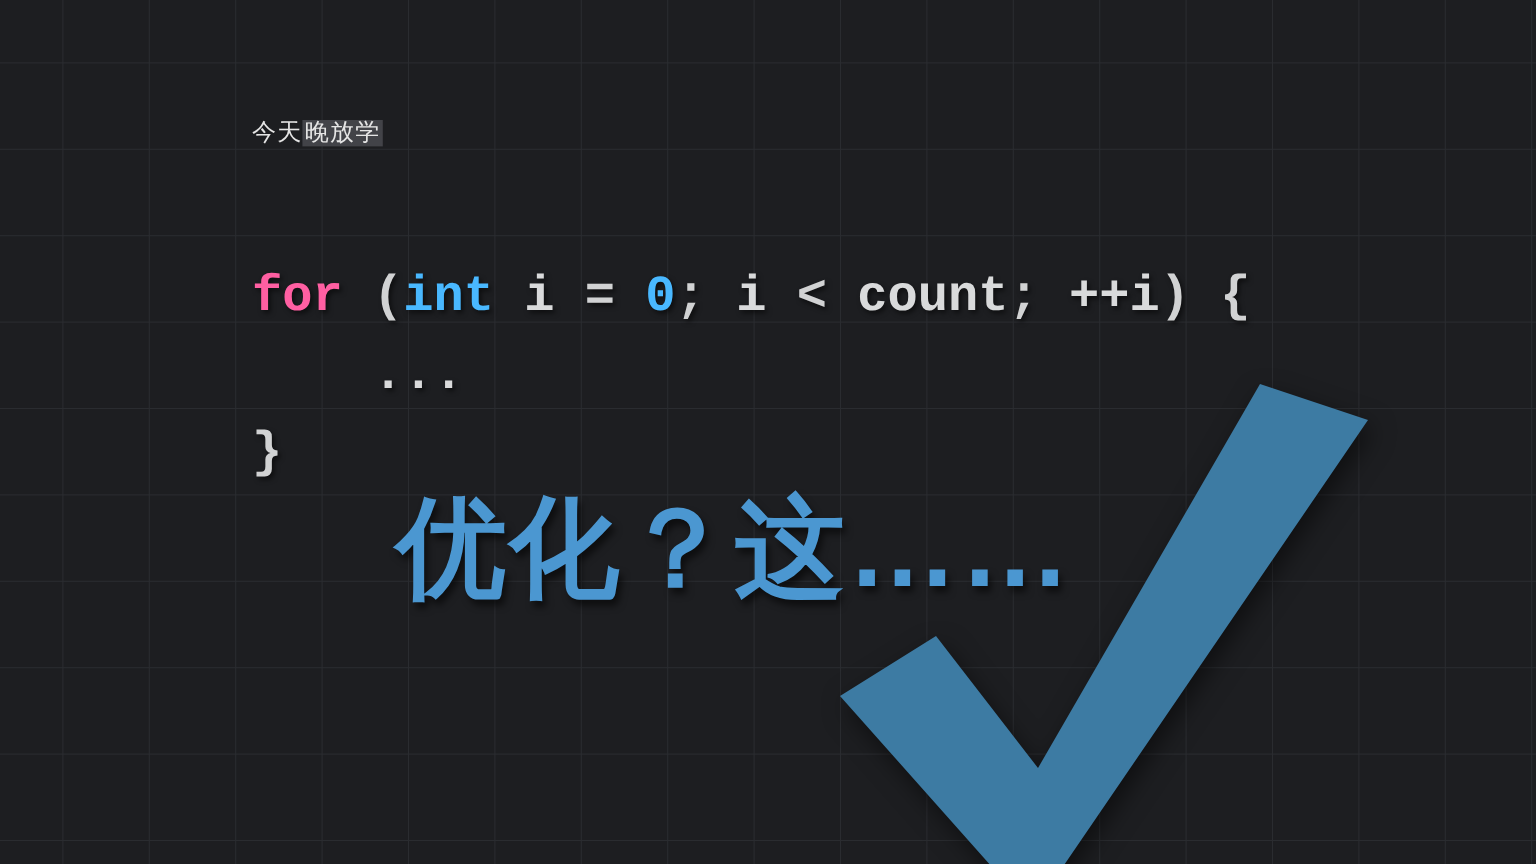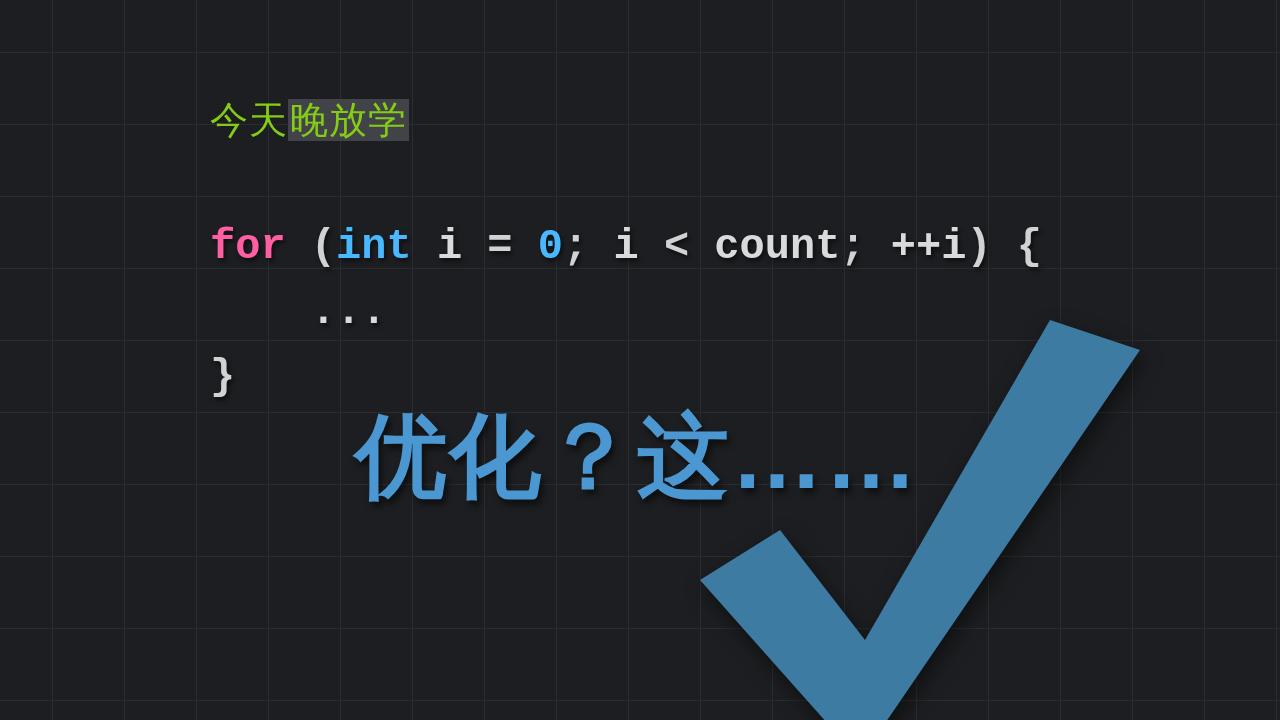--- a/index.html
+++ b/index.html
@@ -22,22 +22,22 @@
       linear-gradient(90deg, #2a2c30 1px, transparent 1px);
     background-size: 72px 72px;
     background-position: -20px -20px;
   }
 
   
   .caption {
     position: absolute;
     left: 210px;
     top: 100px;
-    font-size: 38px;
-    color: #84cc16;
+    font-size: 20px;
+    color: #e5e5e5;
     letter-spacing: 1px;
     line-height: 1.1;
   }
   .caption .hl {
     background: #424348;
     padding: 0 2px;
   }
 
   
   .code {
@@ -61,21 +61,20 @@
   .headline {
     position: absolute;
     left: 330px;
     top: 395px;
     font-size: 92px;
     font-weight: 900;
     color: #4b97d1;
     letter-spacing: 2px;
     text-shadow: 3px 5px 6px rgba(0,0,0,0.55);
     white-space: nowrap;
-    margin-left: 25px;
   }
 
   
   .checkmark {
     position: absolute;
     right: 120px;
     bottom: -90px;
     width: 520px;
     height: 520px;
     pointer-events: none;

